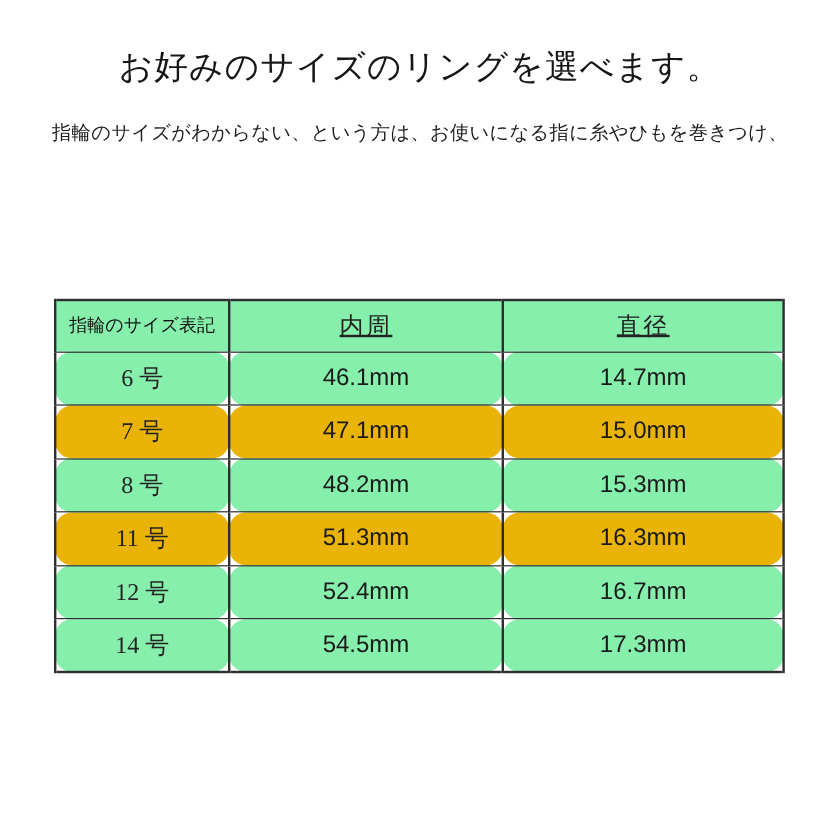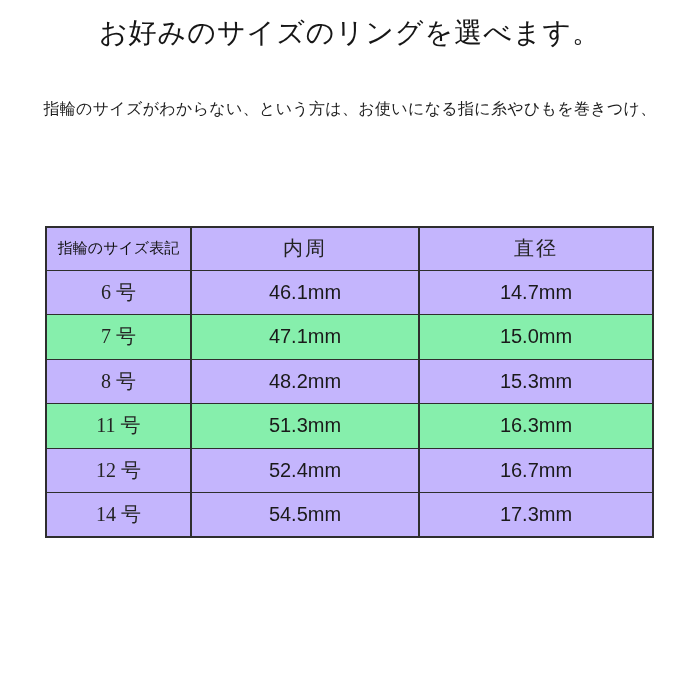--- a/index.html
+++ b/index.html
@@ -10,30 +10,30 @@
     font-family: "Liberation Sans", "DejaVu Sans", sans-serif;
     color: #1c1c1c;
     overflow: hidden;
   }
   .page {
     width: 700px;
     height: 700px;
     position: relative;
   }
   .page-title {
-    margin-top: 14px;
+    margin-top: 37px;
     text-align: center;
     font-family: "Liberation Serif", "DejaVu Serif", serif;
     font-size: 28px;
     font-weight: 400;
     letter-spacing: 1px;
     color: #161616;
   }
   .instructions {
-    margin-top: 40px;
+    margin-top: 20px;
     text-align: center;
     font-size: 16px;
     line-height: 33px;
     color: #1c1c1c;
     letter-spacing: 0.3px;
   }
   .size-table {
     position: absolute;
     left: 45px;
     top: 212px;
@@ -46,46 +46,47 @@
   .size-table col.c1 { width: 145px; }
   .size-table col.c2 { width: 228px; }
   .size-table col.c3 { width: 234px; }
   .size-table th, .size-table td {
     border-left: 2px solid #2e2e2e;
     border-right: 2px solid #2e2e2e;
     border-top: 1.5px solid #2e2e2e;
     border-bottom: 1.5px solid #2e2e2e;
     text-align: center;
     vertical-align: middle;
-    background: #c4b5fd;
+    background: #86efac;
   }
   .size-table th { height: 43px; font-weight: 400; }
-  .size-table td { height: 44.5px; }
+  .size-table td { height: 44.5px; border-radius: 14px; }
   th.th-size {
     font-family: "Liberation Sans", "DejaVu Sans", sans-serif;
     font-size: 15px;
     color: #111111;
   }
   th.th-serif {
     font-family: "Liberation Serif", "DejaVu Serif", serif;
     font-size: 20px;
     letter-spacing: 2px;
     color: #222222;
+    text-decoration: underline;
   }
   td.cell-size {
     font-family: "Liberation Serif", "DejaVu Serif", serif;
     font-size: 20px;
     color: #242424;
   }
   td.cell-mm {
     font-family: "Liberation Sans", "DejaVu Sans", sans-serif;
     font-size: 20px;
     color: #1a1a1a;
   }
-  tr.alt td { background: #86efac; }
+  tr.alt td { background: #eab308; }
 </style>
 </head>
 <body>
 
 <div class="page">
 
   <h1 class="page-title">お好みのサイズのリングを選べます。</h1>
 
   <p class="instructions">
     <span>指輪のサイズがわからない、という方は、お使いになる指に糸やひもを巻きつけ、</span><br>

